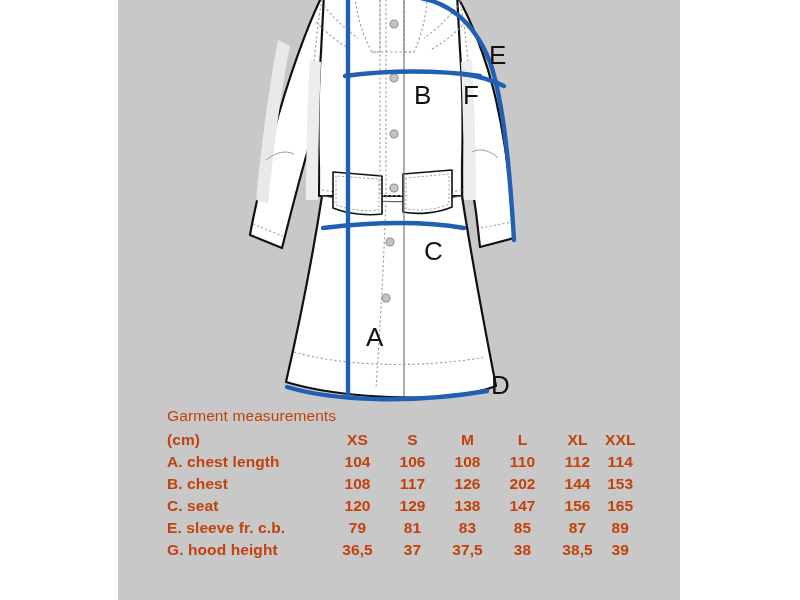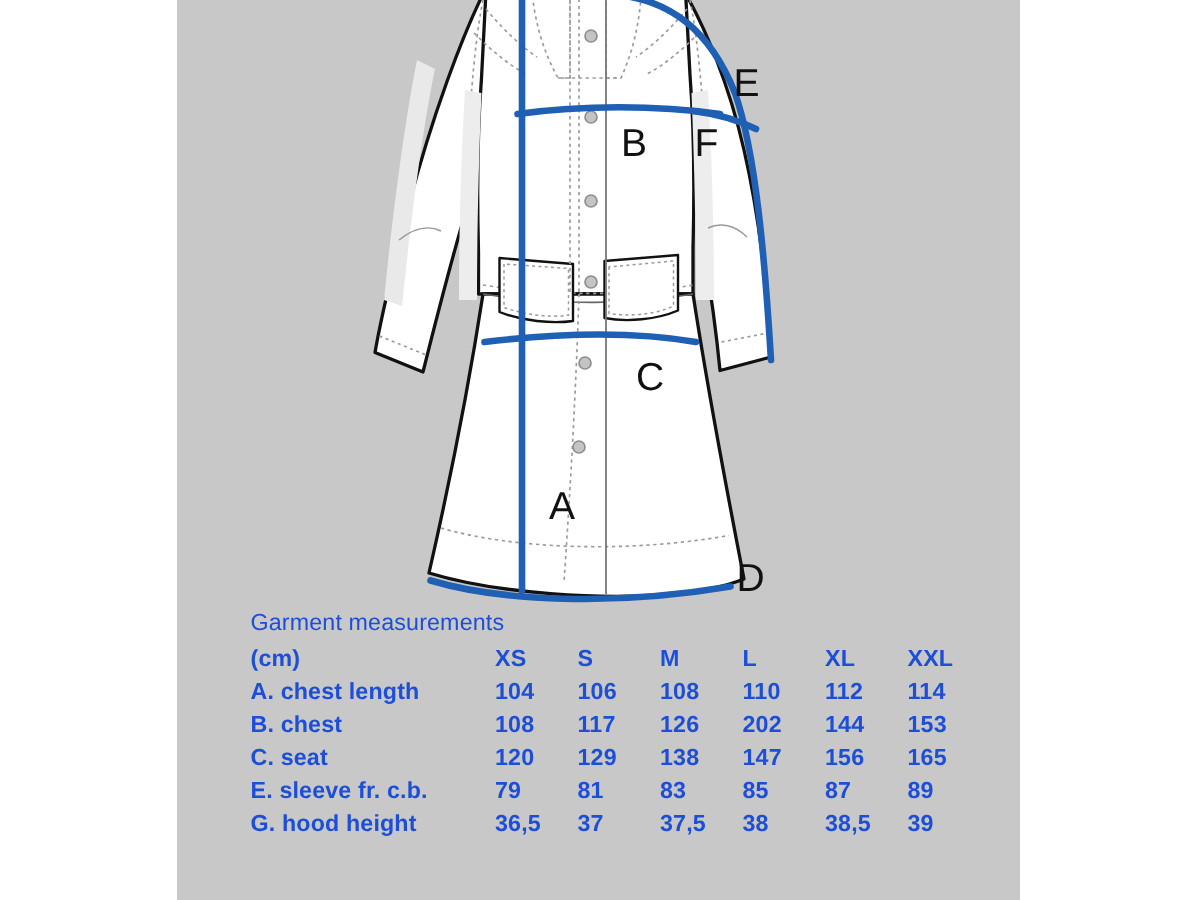--- a/index.html
+++ b/index.html
@@ -33,21 +33,21 @@
     top: 0;
     width: 562px;
     height: 410px;
   }
   #measurement-table {
     position: absolute;
     left: 118px;
     top: 404px;
     width: 590px;
     height: 196px;
-    color: #1d4ed8;
+    color: #c2410c;
   }
   .tbl-title {
     position: absolute;
     left: 49px;
     top: 3px;
     font-size: 15.5px;
     letter-spacing: 0.1px;
     white-space: nowrap;
   }
   .tbl {
@@ -62,21 +62,21 @@
     padding: 0;
     margin: 0;
     text-align: left;
     font-weight: bold;
     height: 22px;
     line-height: 22px;
     vertical-align: top;
     white-space: nowrap;
   }
   .tbl th.c-label, .tbl td.c-label { width: 163px; }
-  .tbl th.c-val,  .tbl td.c-val  { width: 55px; }
+  .tbl th.c-val,  .tbl td.c-val  { width: 55px; text-align: center; }
   .tbl th.c-val.last, .tbl td.c-val.last { width: auto; padding-right: 4px; margin-left: 16px; }
 
   
   .fig-letter {
     position: absolute;
     font-size: 26px;
     color: #111111;
     line-height: 1;
     font-family: "Liberation Sans", sans-serif;
   }

